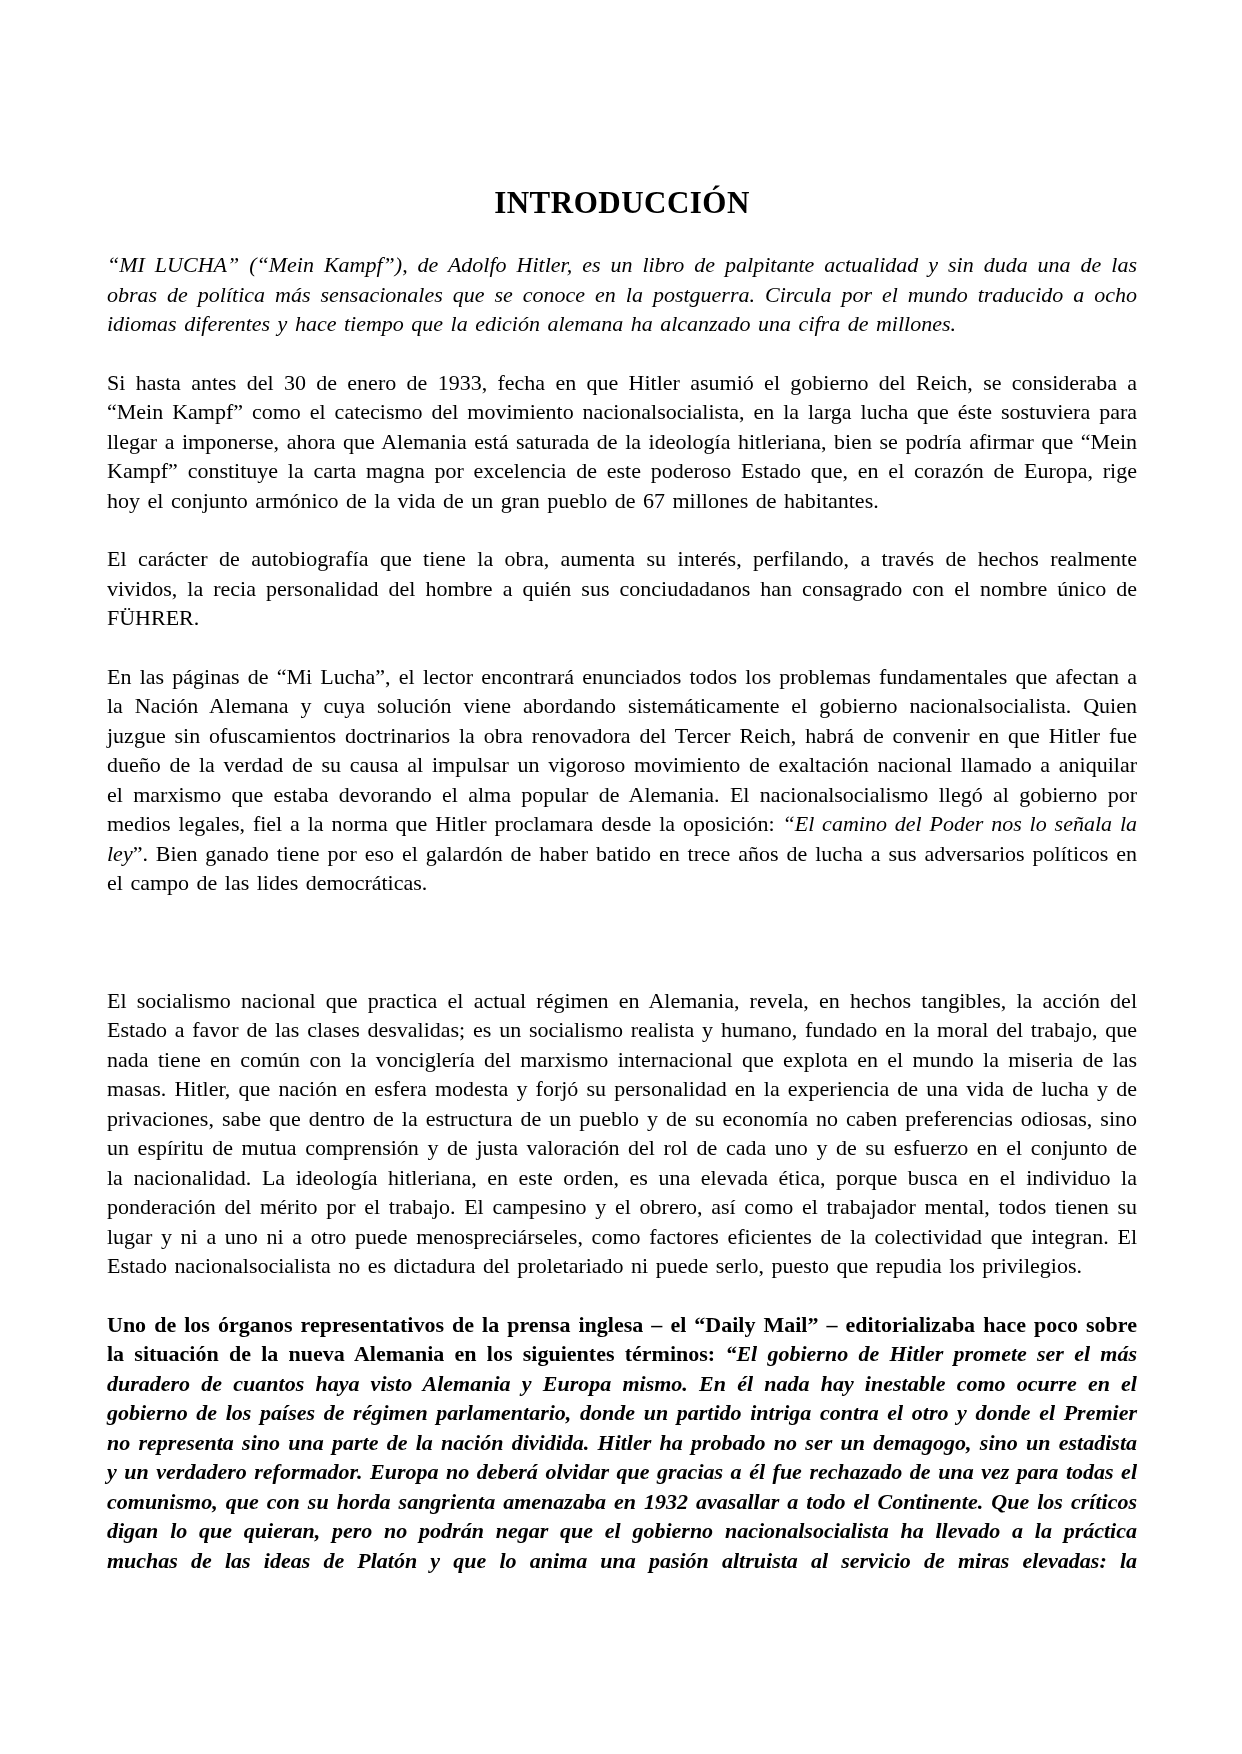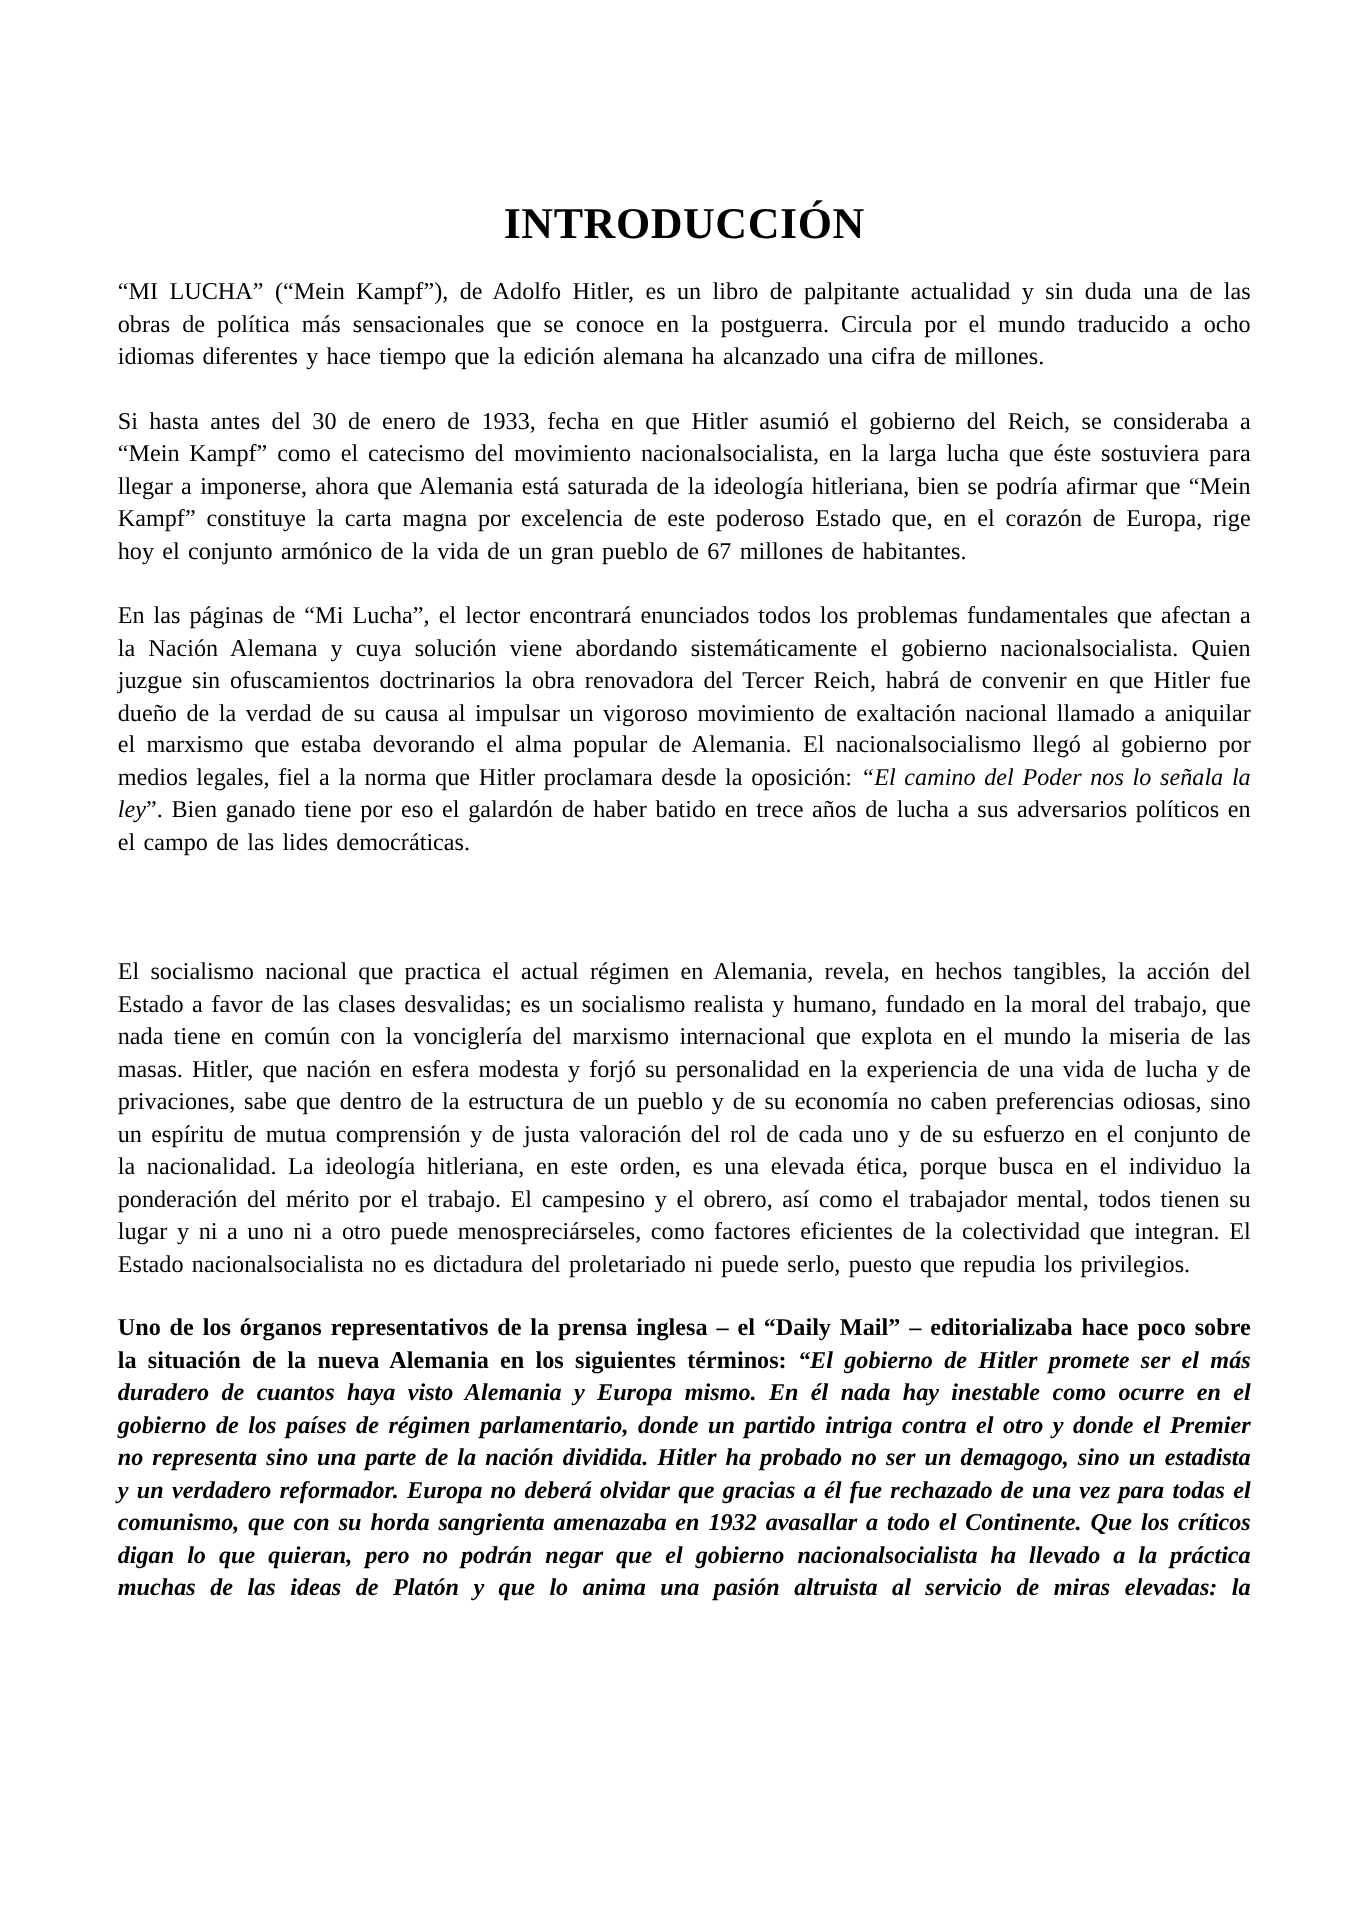--- a/index.html
+++ b/index.html
@@ -18,35 +18,36 @@
   }
   .content {
     position: absolute;
     left: 107px;
     top: 0;
     width: 1030px;
   }
   .doc-title {
     font-family: "Liberation Serif", "DejaVu Serif", serif;
     font-weight: bold;
-    font-size: 40px;
+    font-size: 31px;
     line-height: 36px;
     letter-spacing: 0.5px;
     text-align: center;
     margin: 185px 0 0 0;
   }
   .para {
     font-family: "Liberation Serif", "DejaVu Serif", serif;
     font-size: 22px;
     line-height: 29.5px;
     text-align: justify;
     margin: 29px 0 0 0;
     word-spacing: 2px;
   }
   .para.first {
+    font-style: italic;
   }
   .para.gap-large {
     margin-top: 88px;
   }
   .para .italic {
     font-style: italic;
   }
   .para.justify-last {
     text-align-last: justify;
     font-weight: bold;
@@ -54,18 +55,19 @@
 </style>
 </head>
 <body>
 
 <div class="page" style="background: rgb(255, 255, 255); color: rgb(0, 0, 0);">
   <div class="content">
     <h1 class="doc-title">INTRODUCCIÓN</h1>
     <div id="doc-body">
         <p class="para first"><span class="">“MI LUCHA” (“Mein Kampf”), de Adolfo Hitler, es un libro de palpitante actualidad y sin duda una de las obras de política más sensacionales que se conoce en la postguerra. Circula por el mundo traducido a ocho idiomas diferentes y hace tiempo que la edición alemana ha alcanzado una cifra de millones.</span></p>
         <p class="para"><span class="">Si hasta antes del 30 de enero de 1933, fecha en que Hitler asumió el gobierno del Reich, se consideraba a “Mein Kampf” como el catecismo del movimiento nacionalsocialista, en la larga lucha que éste sostuviera para llegar a imponerse, ahora que Alemania está saturada de la ideología hitleriana, bien se podría afirmar que “Mein Kampf” constituye la carta magna por excelencia de este poderoso Estado que, en el corazón de Europa, rige hoy el conjunto armónico de la vida de un gran pueblo de 67 millones de habitantes.</span></p>
+        <p class="para"><span class="">El carácter de autobiografía que tiene la obra, aumenta su interés, perfilando, a través de hechos realmente vividos, la recia personalidad del hombre a quién sus conciudadanos han consagrado con el nombre único de FÜHRER.</span></p>
         <p class="para"><span class="">En las páginas de “Mi Lucha”, el lector encontrará enunciados todos los problemas fundamentales que afectan a la Nación Alemana y cuya solución viene abordando sistemáticamente el gobierno nacionalsocialista. Quien juzgue sin ofuscamientos doctrinarios la obra renovadora del Tercer Reich, habrá de convenir en que Hitler fue dueño de la verdad de su causa al impulsar un vigoroso movimiento de exaltación nacional llamado a aniquilar el marxismo que estaba devorando el alma popular de Alemania. El nacionalsocialismo llegó al gobierno por medios legales, fiel a la norma que Hitler proclamara desde la oposición: </span><span class="italic">“El camino del Poder nos lo señala la ley</span><span class="">”. Bien ganado tiene por eso el galardón de haber batido en trece años de lucha a sus adversarios políticos en el campo de las lides democráticas.</span></p>
         <p class="para gap-large"><span class="">El socialismo nacional que practica el actual régimen en Alemania, revela, en hechos tangibles, la acción del Estado a favor de las clases desvalidas; es un socialismo realista y humano, fundado en la moral del trabajo, que nada tiene en común con la vonciglería del marxismo internacional que explota en el mundo la miseria de las masas. Hitler, que nación en esfera modesta y forjó su personalidad en la experiencia de una vida de lucha y de privaciones, sabe que dentro de la estructura de un pueblo y de su economía no caben preferencias odiosas, sino un espíritu de mutua comprensión y de justa valoración del rol de cada uno y de su esfuerzo en el conjunto de la nacionalidad. La ideología hitleriana, en este orden, es una elevada ética, porque busca en el individuo la ponderación del mérito por el trabajo. El campesino y el obrero, así como el trabajador mental, todos tienen su lugar y ni a uno ni a otro puede menospreciárseles, como factores eficientes de la colectividad que integran. El Estado nacionalsocialista no es dictadura del proletariado ni puede serlo, puesto que repudia los privilegios.</span></p>
         <p class="para justify-last"><span class="">Uno de los órganos representativos de la prensa inglesa – el “Daily Mail” – editorializaba hace poco sobre la situación de la nueva Alemania en los siguientes términos: </span><span class="italic">“El gobierno de Hitler promete ser el más duradero de cuantos haya visto Alemania y Europa mismo. En él nada hay inestable como ocurre en el gobierno de los países de régimen parlamentario, donde un partido intriga contra el otro y donde el Premier no representa sino una parte de la nación dividida. Hitler ha probado no ser un demagogo, sino un estadista y un verdadero reformador. Europa no deberá olvidar que gracias a él fue rechazado de una vez para todas el comunismo, que con su horda sangrienta amenazaba en 1932 avasallar a todo el Continente. Que los críticos digan lo que quieran, pero no podrán negar que el gobierno nacionalsocialista ha llevado a la práctica muchas de las ideas de Platón y que lo anima una pasión altruista al servicio de miras elevadas: la</span></p>
       </div>
   </div>
 </div>
 
 </body></html>

